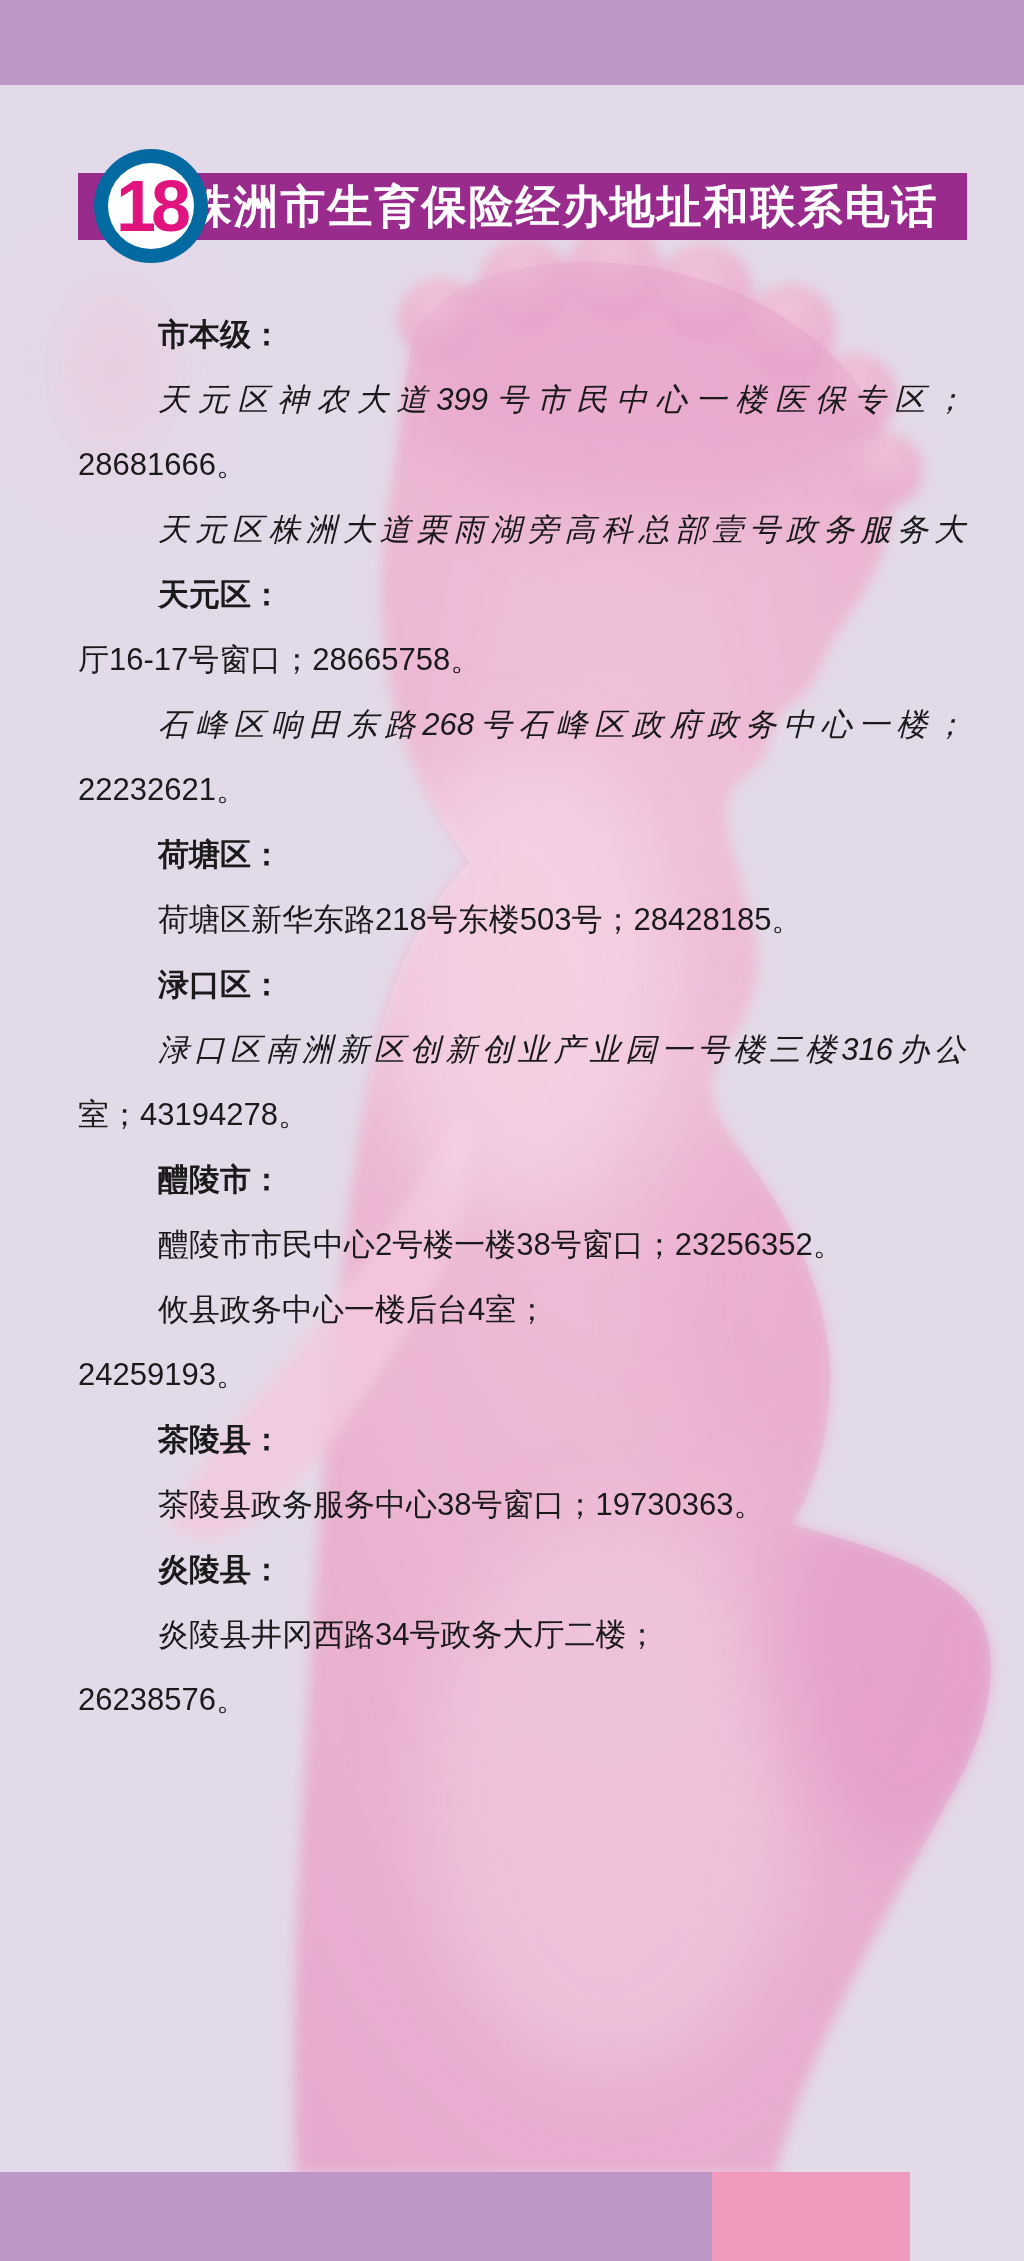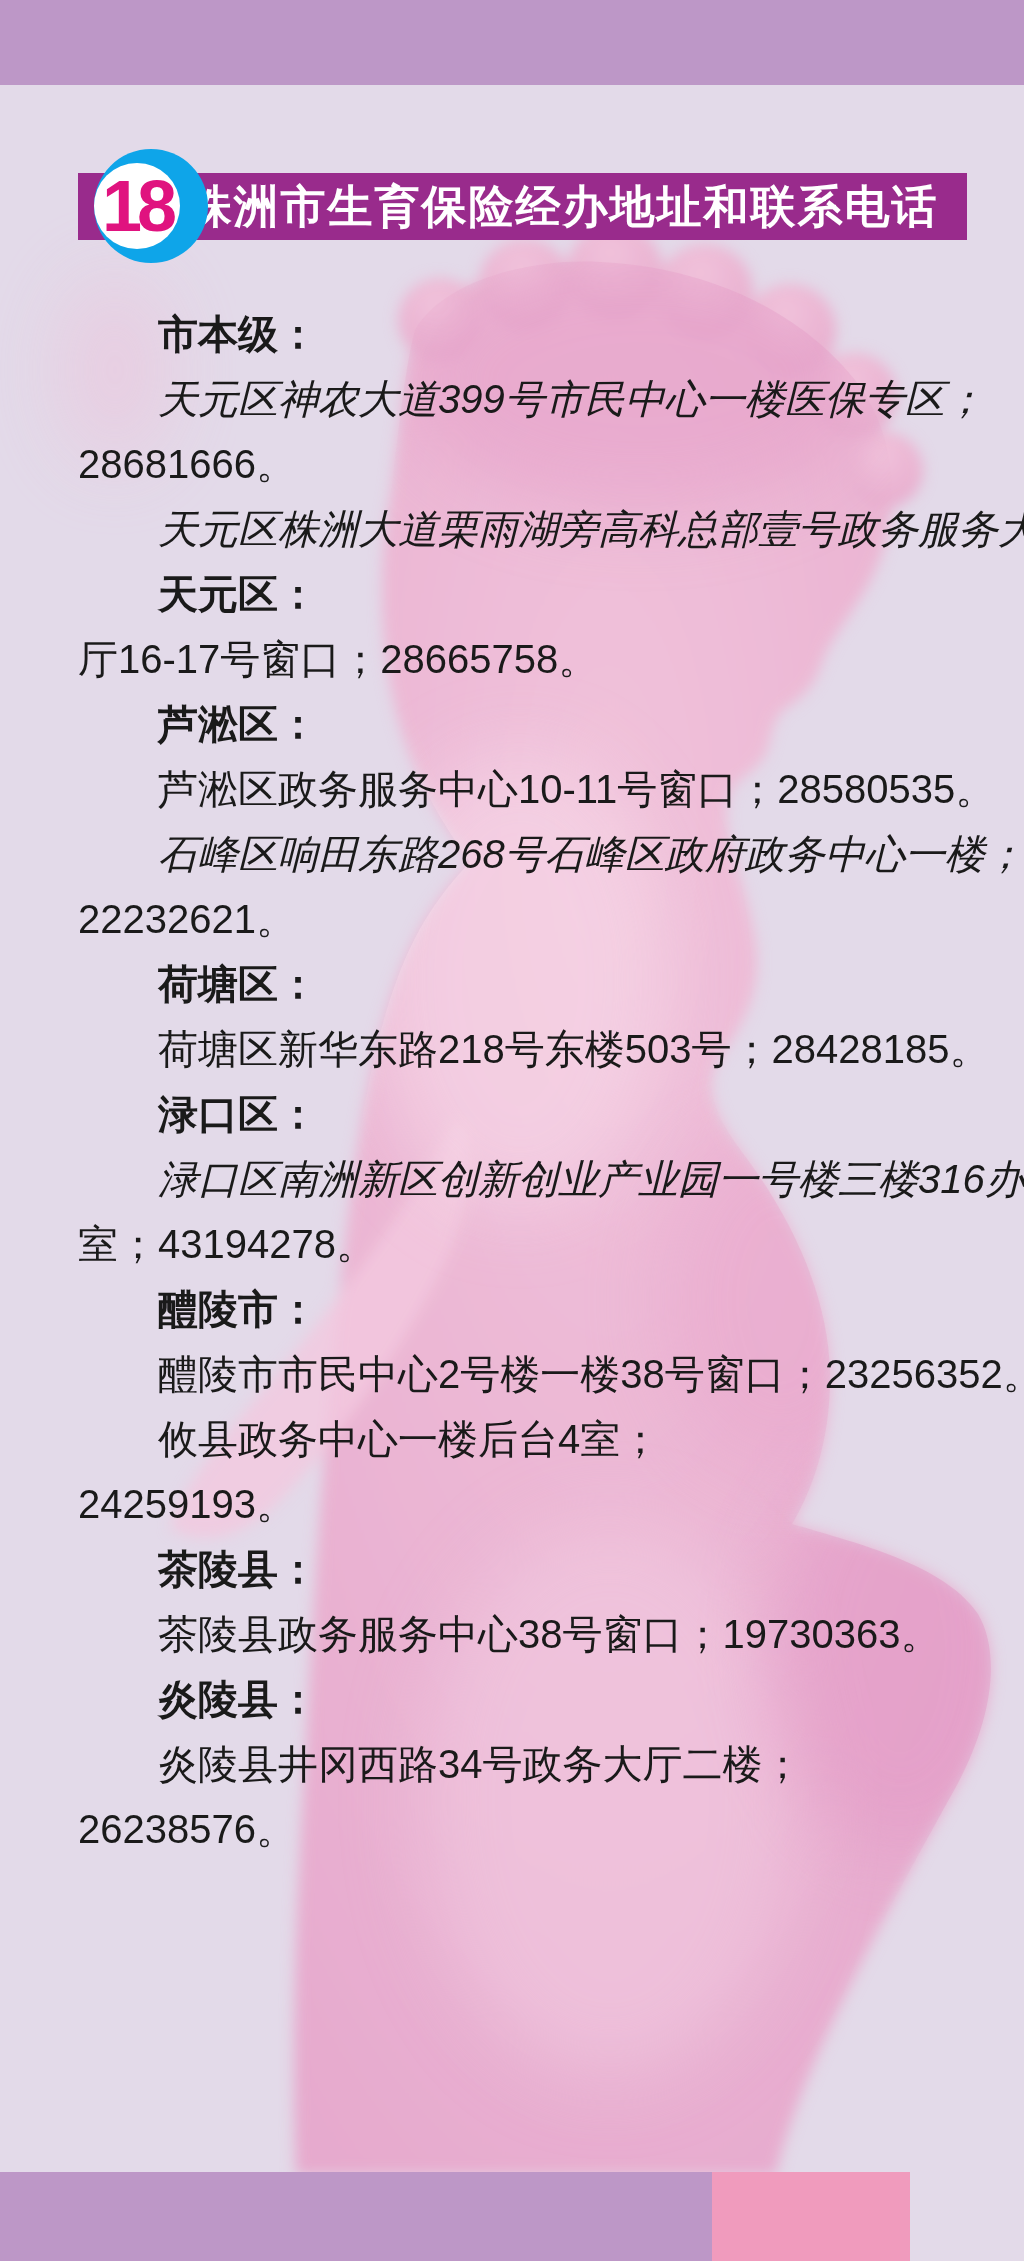--- a/index.html
+++ b/index.html
@@ -9,27 +9,27 @@
   }
   .topbar{position:absolute;left:0;top:0;width:1024px;height:85px;background:#bd97c7;z-index:2;}
   .silhouette{position:absolute;left:0;top:0;z-index:1;}
   .banner{
     position:absolute;left:78px;top:173px;width:889px;height:67px;background:#992b8c;z-index:3;
     display:flex;align-items:center;justify-content:center;padding-left:80px;box-sizing:border-box;
   }
   .title{color:#ffffff;font-size:45px;font-weight:700;letter-spacing:2px;white-space:nowrap;}
   .badge{
     position:absolute;left:94px;top:149px;width:114px;height:114px;border-radius:50%;
-    background:#0ea5e9;z-index:4;display:flex;align-items:center;justify-content:flex-start;
+    background:#0369a1;z-index:4;display:flex;align-items:center;justify-content:center;
   }
   .badge-inner{width:86px;height:86px;border-radius:50%;background:#ffffff;display:flex;align-items:center;justify-content:center;}
   .badge-num{color:#e0137f;font-size:72px;font-weight:800;letter-spacing:-5px;line-height:1;}
   .content{
     position:absolute;left:78px;top:302px;width:887px;z-index:3;
-    color:#1a1a1a;font-size:40px;line-height:65px;
+    color:#1a1a1a;font-size:31px;line-height:65px;
   }
   .line{white-space:nowrap;height:65px;}
   .hdr{font-weight:700;}
   .ind{text-indent:80px;}
   .fill{text-align-last:justify;font-style:italic;}
   .f-purple{position:absolute;left:0;top:2172px;width:712px;height:89px;background:#bd97c7;z-index:4;}
   .f-pink{position:absolute;left:712px;top:2172px;width:198px;height:89px;background:#f09bbd;z-index:4;}
 </style>
 </head>
 <body>
@@ -127,24 +127,20 @@
       <div class="line ind fill">天元区神农大道399号市民中心一楼医保专区；</div>
       <div class="line">28681666。</div>
     </section>
 
     <section>
       <div class="line ind fill">天元区株洲大道栗雨湖旁高科总部壹号政务服务大</div>
       <div class="line hdr ind">天元区：</div>
       <div class="line">厅16-17号窗口；28665758。</div>
     </section>
 
-    <section>
-      <div class="line hdr ind">芦淞区：</div>
-      <div class="line ind">芦淞区政务服务中心10-11号窗口；28580535。</div>
-    </section>
 
     <section>
       <div class="line ind fill">石峰区响田东路268号石峰区政府政务中心一楼；</div>
       <div class="line">22232621。</div>
     </section>
 
     <section>
       <div class="line hdr ind">荷塘区：</div>
       <div class="line ind">荷塘区新华东路218号东楼503号；28428185。</div>
     </section>

